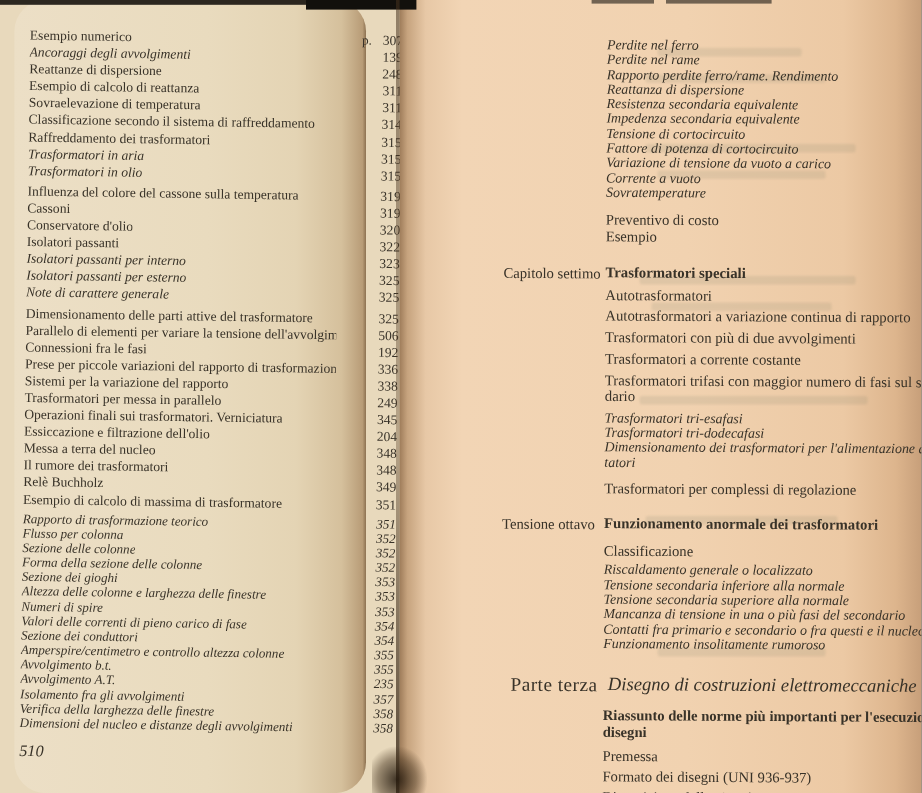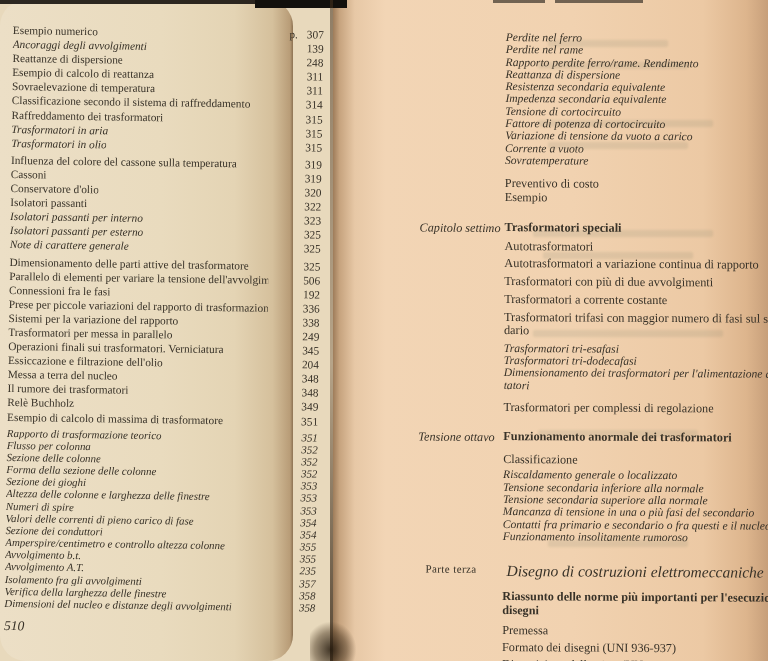--- a/index.html
+++ b/index.html
@@ -1,20 +1,20 @@
 <!DOCTYPE html>
 <html><head>
 <meta charset="utf-8">
 <style>
   html,body{margin:0;padding:0;background:#555;}
   .scan{position:relative;width:768px;height:661px;overflow:hidden;
         font-family:"Liberation Serif","DejaVu Serif",serif;color:#383228;
         background:#e8d9bc;}
   
-  .left-page{position:absolute;left:0;top:0;width:293px;height:661px;
+  .left-page{position:absolute;left:12px;top:0;width:293px;height:661px;
     background:linear-gradient(90deg,#ecdfc6 0%,#e9dbbe 55%,#e4d4b4 80%,#d5c09c 93%,#b89c77 99%,#8d7252 100%);border-radius:26px;}
   .left-content{position:absolute;left:13px;top:23px;width:311px;
     transform:rotate(0.85deg);transform-origin:0 0;}
   .row{display:flex;justify-content:space-between;align-items:baseline;}
   .row .t{font-size:11.3px;line-height:14.1px;white-space:nowrap;overflow:hidden;}
   .row .n{flex:none;width:52px;text-align:right;font-size:11.3px;}
   .row .pfx{margin-right:9px;font-size:11px;}
   .row.gap{margin-top:3px;}
   .it{font-style:italic;}
   .toc-sub .t,.toc-sub .n{font-style:italic;font-size:10.9px;line-height:12.15px;}
@@ -22,24 +22,24 @@
   
   .right-page{position:absolute;left:333px;top:0;width:435px;height:661px;
     background:linear-gradient(90deg,#9e7c5a 0%,#c6a37e 1.5%,#e7c8a6 5%,#f2d5b5 12%,#f1d2b0 55%,#ecc9a4 85%,#ddb58d 95%,#c79f7a 100%);}
   .right-content{position:absolute;left:0;top:0;width:435px;padding-top:31px;
     transform:rotate(0.35deg);transform-origin:0 0;}
   .blk{position:relative;margin-left:173px;white-space:nowrap;}
   .b-it{font-style:italic;font-size:11.6px;line-height:12.3px;}
   .b-ro{font-size:12.2px;line-height:14.2px;}
   .b-rw{font-size:12.3px;line-height:13px;margin-top:4.8px;}
   .b-ch{margin-left:0;margin-top:0;}
-  .b-ch .lab{position:absolute;left:88px;top:1px;font-style:italic;font-size:12.2px;}
+  .b-ch .lab{position:absolute;left:88px;top:1px;font-size:12.2px;}
   .b-ch .tit{margin-left:173px;font-weight:bold;font-size:12.3px;line-height:14px;white-space:nowrap;}
   .b-pt{margin-left:0;}
-  .b-pt .lab{position:absolute;left:96px;top:3px;font-size:11px;letter-spacing:.4px;}
+  .b-pt .lab{position:absolute;left:96px;top:3px;font-size:16px;letter-spacing:.4px;}
   .b-pt .tit{margin-left:177px;font-style:italic;font-size:15.5px;line-height:21px;white-space:nowrap;}
   .b-bd{font-weight:bold;font-size:12.2px;line-height:13.4px;}
   .sp-0{margin-top:3px;}.sp-1{margin-top:9px;}.sp-2{margin-top:15px;}
   .sp-3{margin-top:6px;}.sp-4{margin-top:17px;}.sp-5{margin-top:8px;}
   
   .edge-top-a{position:absolute;left:0;top:0;width:255px;height:4px;background:#17130e;opacity:.9;}
   .edge-top-b{position:absolute;left:255px;top:0;width:92px;height:8px;background:#12100c;}
   .gutter-line{position:absolute;left:330px;top:0;width:3px;height:661px;
     background:linear-gradient(180deg,rgba(70,50,30,.55),rgba(90,65,40,.35) 55%,rgba(50,34,18,.8));}
   .gutter-blob{position:absolute;left:310px;top:622px;width:46px;height:46px;

